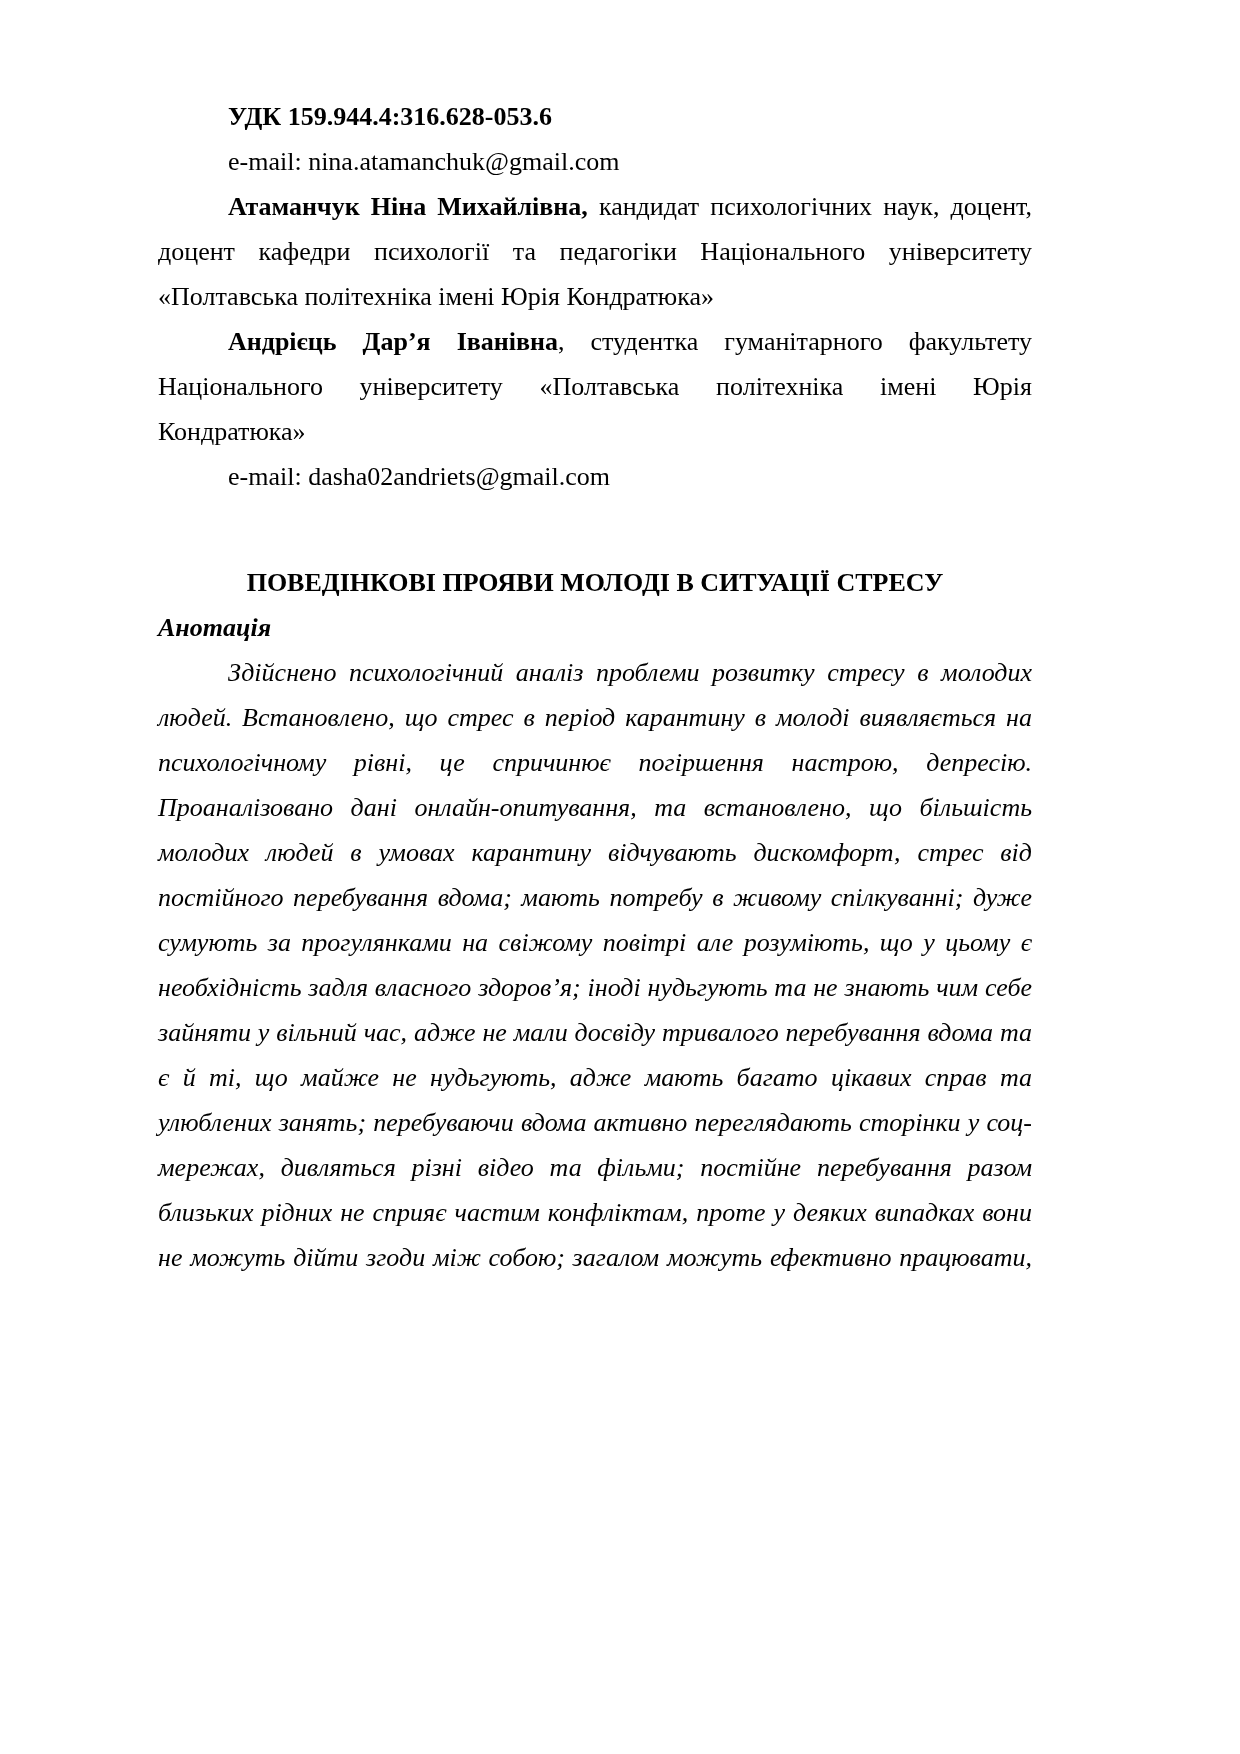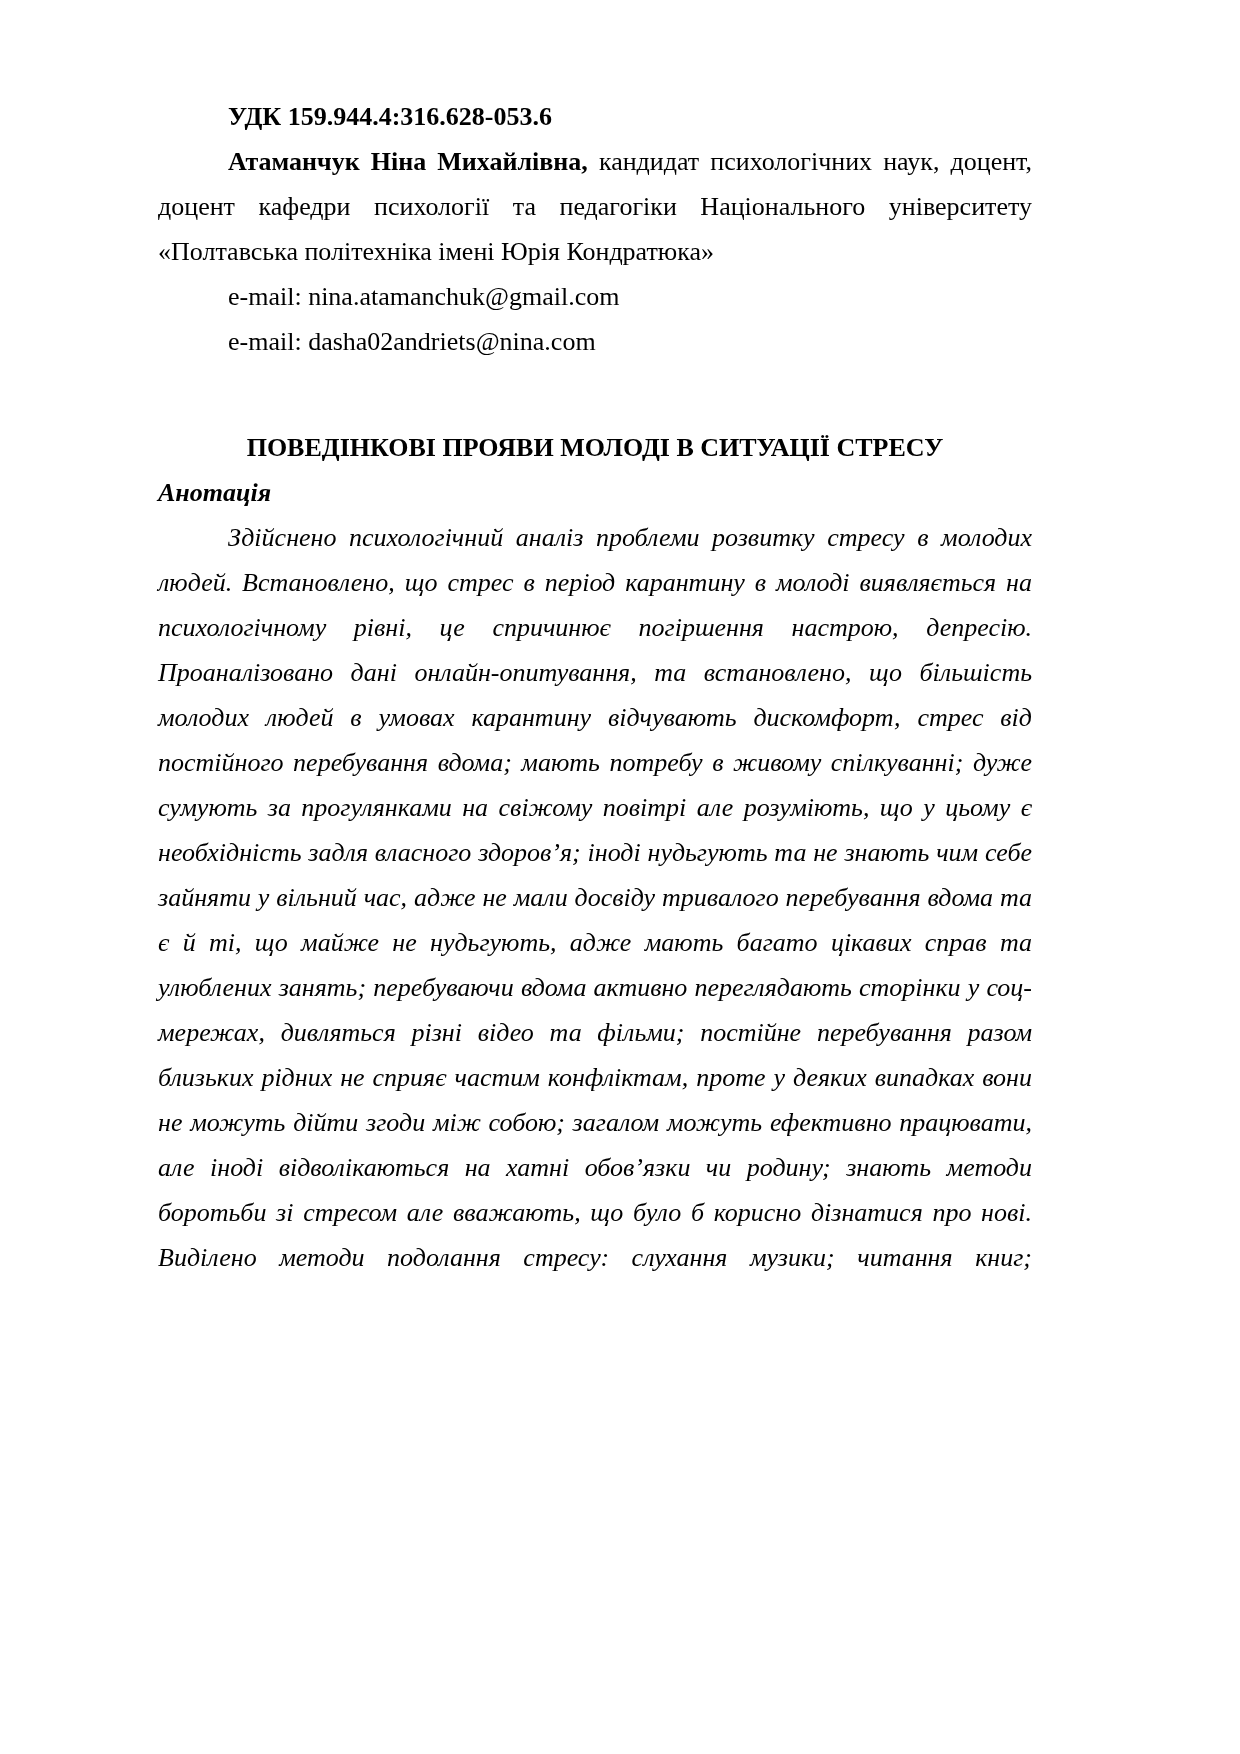--- a/index.html
+++ b/index.html
@@ -40,28 +40,31 @@
 </style>
 </head>
 <body>
 
 <div class="page">
 
   <p class="udc indent">
     <span class="bold">УДК 159.944.4:316.628-053.6</span>
   </p>
 
+  <p class="indent">e-mail: nina.atamanchuk@gmail.com</p>
+
   <p class="indent justify">
     <span class="bold">Атаманчук Ніна Михайлівна,</span><span> кандидат психологічних наук, доцент, доцент кафедри психології та педагогіки Національного університету «Полтавська політехніка імені Юрія Кондратюка»</span>
   </p>
 
-  <p class="indent">e-mail: nina.atamanchuk@gmail.com</p>
+  <p class="indent justify">
+    <span class="bold">Андрієць Дар’я Іванівна</span><span>, студентка гуманітарного факультету Національного університету «Полтавська політехніка імені Юрія Кондратюка»</span>
+  </p>
 
-
-  <p class="indent">e-mail: dasha02andriets@nina.com</p>
+  <p class="indent">e-mail: dasha02andriets@gmail.com</p>
 
   <h1 class="title">ПОВЕДІНКОВІ ПРОЯВИ МОЛОДІ В СИТУАЦІЇ СТРЕСУ</h1>
 
   <h2 class="annotation-heading">Анотація</h2>
 
   <p class="annotation indent justify">Здійснено психологічний аналіз проблеми розвитку стресу в молодих людей. Встановлено, що стрес в період карантину в молоді виявляється на психологічному рівні, це спричинює погіршення настрою, депресію. Проаналізовано дані онлайн-опитування, та встановлено, що більшість молодих людей в умовах карантину відчувають дискомфорт, стрес від постійного перебування вдома; мають потребу в живому спілкуванні; дуже сумують за прогулянками на свіжому повітрі але розуміють, що у цьому є необхідність задля власного здоров’я; іноді нудьгують та не знають чим себе зайняти у вільний час, адже не мали досвіду тривалого перебування вдома та є й ті, що майже не нудьгують, адже мають багато цікавих справ та улюблених занять; перебуваючи вдома активно переглядають сторінки у соц-мережах, дивляться різні відео та фільми; постійне перебування разом близьких рідних не сприяє частим конфліктам, проте у деяких випадках вони не можуть дійти згоди між собою; загалом можуть ефективно працювати, але іноді відволікаються на хатні обов’язки чи родину; знають методи боротьби зі стресом але вважають, що було б корисно дізнатися про нові. Виділено методи подолання стресу: слухання музики; читання книг; приготування їжі/ споживання; перегляд фільм; спілкування з близькими</p>
 
 </div>
 
 </body></html>

